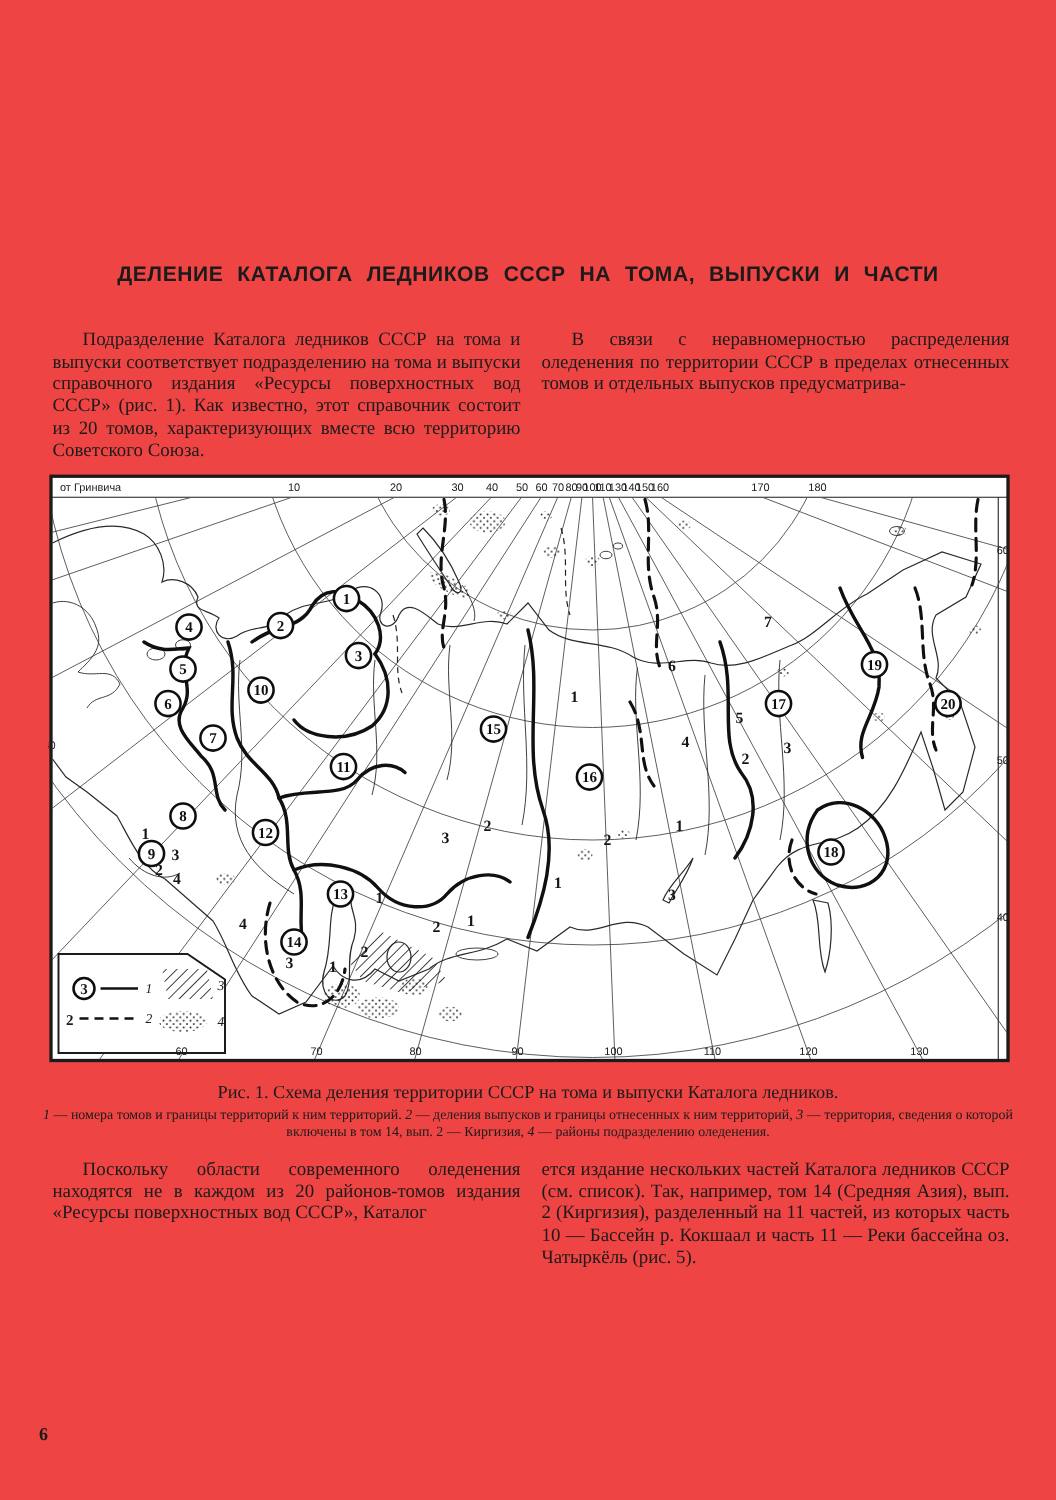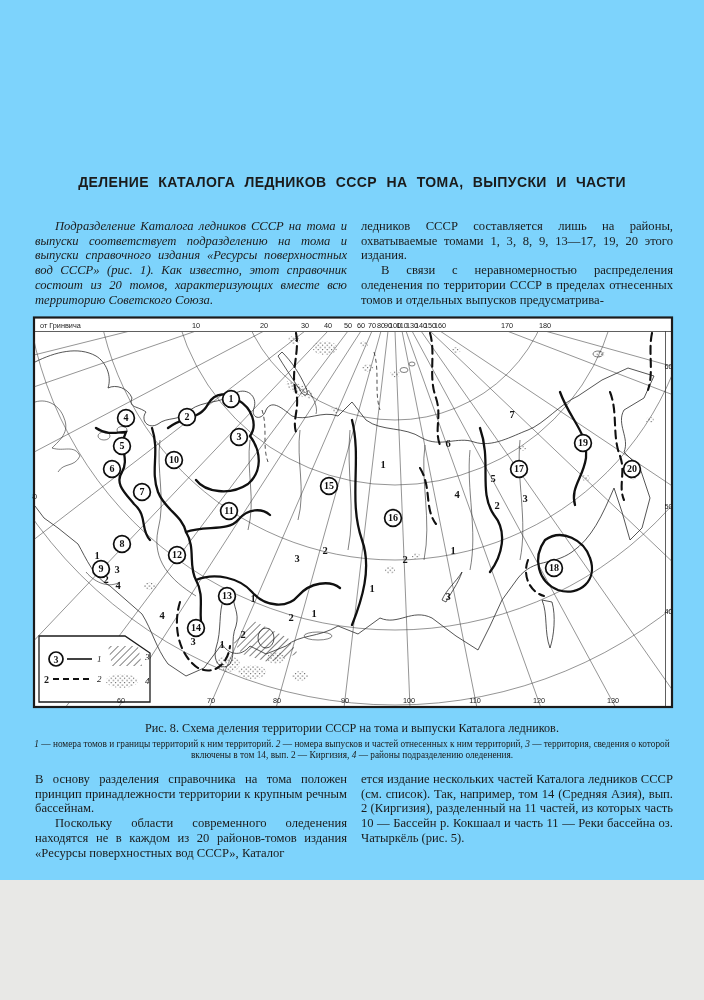--- a/index.html
+++ b/index.html
@@ -1,24 +1,24 @@
 <!DOCTYPE html>
 <html><head>
 <meta charset="utf-8">
 <style>
   html,body{margin:0;padding:0;background:#e8e8e6;}
-  .page{position:relative;width:704px;height:880px;background:#7dd3fc;color:#1b1b1b;
+  .page{position:relative;width:704px;height:1000px;background:#ef4444;color:#1b1b1b;
         font-family:"Liberation Serif",serif;overflow:hidden;margin:0 auto;}
   .title{position:absolute;top:174px;left:0;width:704px;text-align:center;
          font-family:"Liberation Sans",sans-serif;font-weight:bold;font-size:14px;
          letter-spacing:.4px;word-spacing:5px;margin:0;}
   .col{position:absolute;width:312px;font-size:12.6px;line-height:14.7px;text-align:justify;}
   .col p{margin:0;}
   .col p.indent{text-indent:20px;}
-  .tl{left:35px;top:219px;font-style:italic;}
+  .tl{left:35px;top:219px;}
   .tr{left:361px;top:219px;}
   .bl{left:35px;top:772px;}
   .br{left:361px;top:772px;}
   .figure-svg{position:absolute;left:32px;top:315px;}
   .caption{position:absolute;top:721px;left:0;width:704px;text-align:center;font-size:12.2px;}
   .fignote{position:absolute;top:739px;left:28px;width:648px;text-align:center;
            font-size:9.3px;line-height:11px;}
   .fignote i{font-style:italic;}
   .pagenum{position:absolute;left:26px;top:949px;font-size:12px;font-weight:bold;}
   
@@ -44,21 +44,20 @@
 <body>
 
 <div class="page">
 
   <h1 class="title">ДЕЛЕНИЕ КАТАЛОГА ЛЕДНИКОВ СССР НА ТОМА, ВЫПУСКИ И ЧАСТИ</h1>
 
   <div class="col tl">
     <p class="indent">Подразделение Каталога ледников СССР на тома и выпуски соответствует подразделению на тома и выпуски справочного издания «Ресурсы поверхностных вод СССР» (рис. 1). Как известно, этот справочник состоит из 20 томов, характеризующих вместе всю территорию Советского Союза.</p>
   </div>
   <div class="col tr">
-    <p>ледников СССР составляется лишь на районы, охватываемые томами 1, 3, 8, 9, 13—17, 19, 20 этого издания.</p>
     <p class="indent">В связи с неравномерностью распределения оледенения по территории СССР в пределах отнесенных томов и отдельных выпусков предусматрива-</p>
   </div>
 
   <svg class="figure-svg" width="642" height="394" viewBox="32 315 642 394">
     <defs>
       <clipPath id="mapclip">
           <rect x="34.5" y="332" width="637" height="374"></rect>
         </clipPath>
       <pattern id="stipple" width="4.5" height="4.5" patternUnits="userSpaceOnUse">
         <circle cx="1" cy="1" r=".65" fill="#222"></circle>
@@ -330,25 +329,24 @@
           <circle cx="583" cy="443" r="8.4" class="volc"></circle>
           <text x="583" y="446.4" class="voltxt" text-anchor="middle">19</text>
         </g>
         <g>
           <circle cx="632" cy="469" r="8.4" class="volc"></circle>
           <text x="632" y="472.4" class="voltxt" text-anchor="middle">20</text>
         </g>
       </g>
   </svg>
 
-  <div class="caption">Рис. 8. Схема деления территории СССР на тома и выпуски Каталога ледников.</div>
-  <div class="fignote" id="note"><i>1</i><span> — номера томов и границы территорий к ним территорий. </span><i>2</i><span> — номера выпусков и частей отнесенных к ним территорий, </span><i>3</i><span> — территория, сведения о которой включены в том 14, вып. 2 — Киргизия, </span><i>4</i><span> — районы подразделению оледенения.</span></div>
+  <div class="caption">Рис. 1. Схема деления территории СССР на тома и выпуски Каталога ледников.</div>
+  <div class="fignote" id="note"><i>1</i><span> — номера томов и границы территорий к ним территорий. </span><i>2</i><span> — деления выпусков и границы отнесенных к ним территорий, </span><i>3</i><span> — территория, сведения о которой включены в том 14, вып. 2 — Киргизия, </span><i>4</i><span> — районы подразделению оледенения.</span></div>
 
   <div class="col bl">
-    <p>В основу разделения справочника на тома положен принцип принадлежности территории к крупным речным бассейнам.</p>
     <p class="indent">Поскольку области современного оледенения находятся не в каждом из 20 районов-томов издания «Ресурсы поверхностных вод СССР», Каталог</p>
   </div>
   <div class="col br">
     <p>ется издание нескольких частей Каталога ледников СССР (см. список). Так, например, том 14 (Средняя Азия), вып. 2 (Киргизия), разделенный на 11 частей, из которых часть 10 — Бассейн р. Кокшаал и часть 11 — Реки бассейна оз. Чатыркёль (рис. 5).</p>
   </div>
 
   <div class="pagenum">6</div>
 </div>
 
 </body></html>

